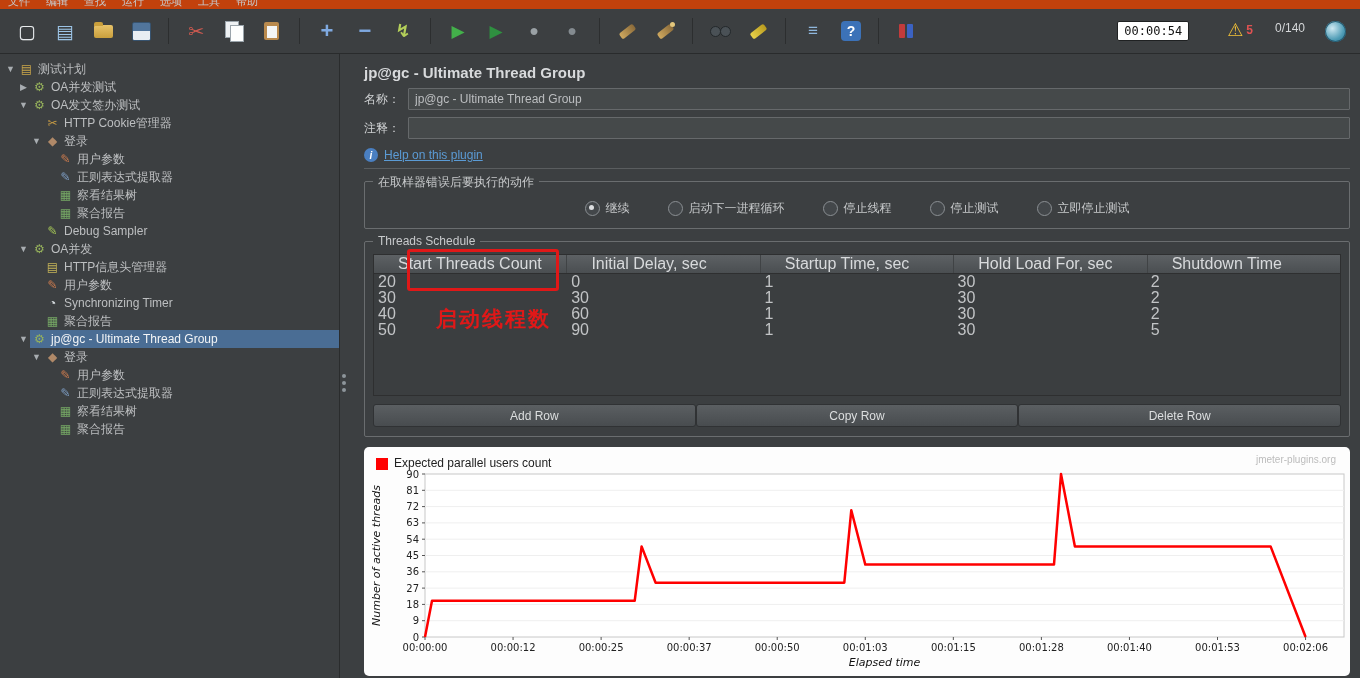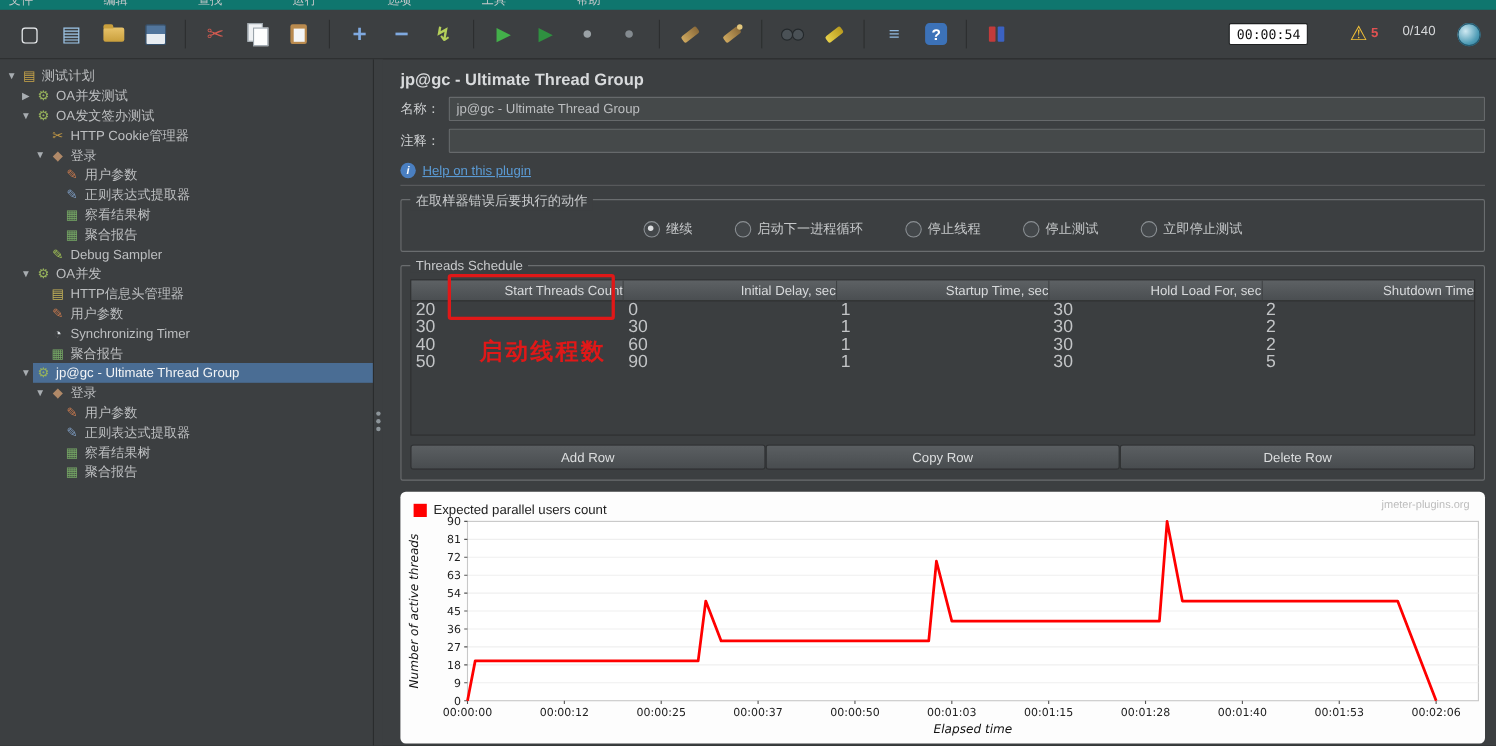--- a/index.html
+++ b/index.html
@@ -1,19 +1,19 @@
 <!DOCTYPE html>
 <html><head>
 <meta charset="utf-8">
 <style>
   html,body{margin:0;padding:0;background:#2b2b2b;}
   .app{position:relative;width:1360px;height:678px;background:#3c3f41;overflow:hidden;
        font-family:"Liberation Sans","DejaVu Sans",sans-serif;}
   
-  .menubar{position:absolute;top:0;left:0;right:0;height:9px;overflow:hidden;display:flex;padding-left:8px;background:#0f766e;gap:48px;}
+  .menubar{position:absolute;top:0;left:0;right:0;height:9px;overflow:hidden;display:flex;padding-left:8px;background:#c2410c;}
   .menu-item{font-size:11px;color:#c6c8ca;margin-right:16px;line-height:15px;margin-top:-6px;cursor:pointer;white-space:nowrap;}
   
   .toolbar{position:absolute;top:9px;left:0;right:0;height:45px;background:#3c3f41;border-bottom:1px solid #292b2c;
            display:flex;align-items:center;padding:0 8px;box-sizing:border-box;}
   .tb-icons{display:flex;align-items:center;}
   .tb{width:26px;height:26px;display:inline-flex;align-items:center;justify-content:center;margin:0 6px;
       border-radius:3px;font-size:16px;cursor:pointer;position:relative;color:#ccc;flex:none;}
   .tsep{width:1px;height:26px;background:#2c2e2f;margin:0 8px;flex:none;}
   .tb-new-file{color:#e8ebed;font-size:19px;}
   .tb-templates{color:#9cc3e5;font-size:19px;}
@@ -89,21 +89,21 @@
   .group{position:relative;border:1px solid #6a6d6f;border-radius:2px;margin-top:12px;}
   .gtitle{position:absolute;top:-8px;left:8px;background:#3c3f41;padding:0 5px;font-size:12px;color:#c8cacc;}
   .radios{display:flex;justify-content:center;gap:38px;padding:18px 0 11px;}
   .radio-opt{display:inline-flex;align-items:center;cursor:pointer;}
   .rdot{width:13px;height:13px;border-radius:50%;background:#43474a;border:1px solid #8a8f93;
         display:inline-block;position:relative;margin-right:6px;flex:none;}
   .rdot.sel::after{content:"";position:absolute;left:3px;top:3px;width:5px;height:5px;border-radius:50%;background:#dcdee0;}
   .rlabel{font-size:12px;color:#c7c9cb;}
   .tablewrap{position:relative;margin:12px 8px 0;border:1px solid #2e2f30;background:#3b3e40;height:140px;}
   .thead{display:flex;height:18px;background:linear-gradient(#5d6164,#4a4e51);border-bottom:1px solid #2e2f30;}
-  .th{flex:1;font-size:12px;color:#d8dadc;text-align:right;line-height:18px;border-right:1px solid #404345;overflow:hidden;padding-left:24px;}
+  .th{flex:1;font-size:16px;color:#d8dadc;text-align:left;line-height:18px;border-right:1px solid #404345;overflow:hidden;padding-left:24px;}
   .th:last-child{border-right:none;}
   .tr{display:flex;height:16px;}
   .td{flex:1;font-size:16px;color:#c2c4c6;line-height:16px;padding-left:4px;box-sizing:border-box;}
   .ann-box{position:absolute;left:33px;top:-6px;width:146px;height:36px;border:3px solid #e01818;border-radius:3px;pointer-events:none;}
   .ann-text{position:absolute;left:62px;top:50px;font-size:21px;color:#e01818;font-weight:bold;letter-spacing:2px;pointer-events:none;}
   .btnrow{display:flex;margin:8px 8px 9px;}
   .sbtn{flex:1;height:23px;background:linear-gradient(#5b5f62,#484c4f);border:1px solid #303234;border-radius:3px;
         color:#dcdedf;font-size:12px;font-family:inherit;cursor:pointer;}
   .chart-panel{position:relative;margin-top:10px;background:#fdfdfd;border-radius:5px;height:229px;box-sizing:border-box;
                padding:5px 0 0 5px;overflow:hidden;}

